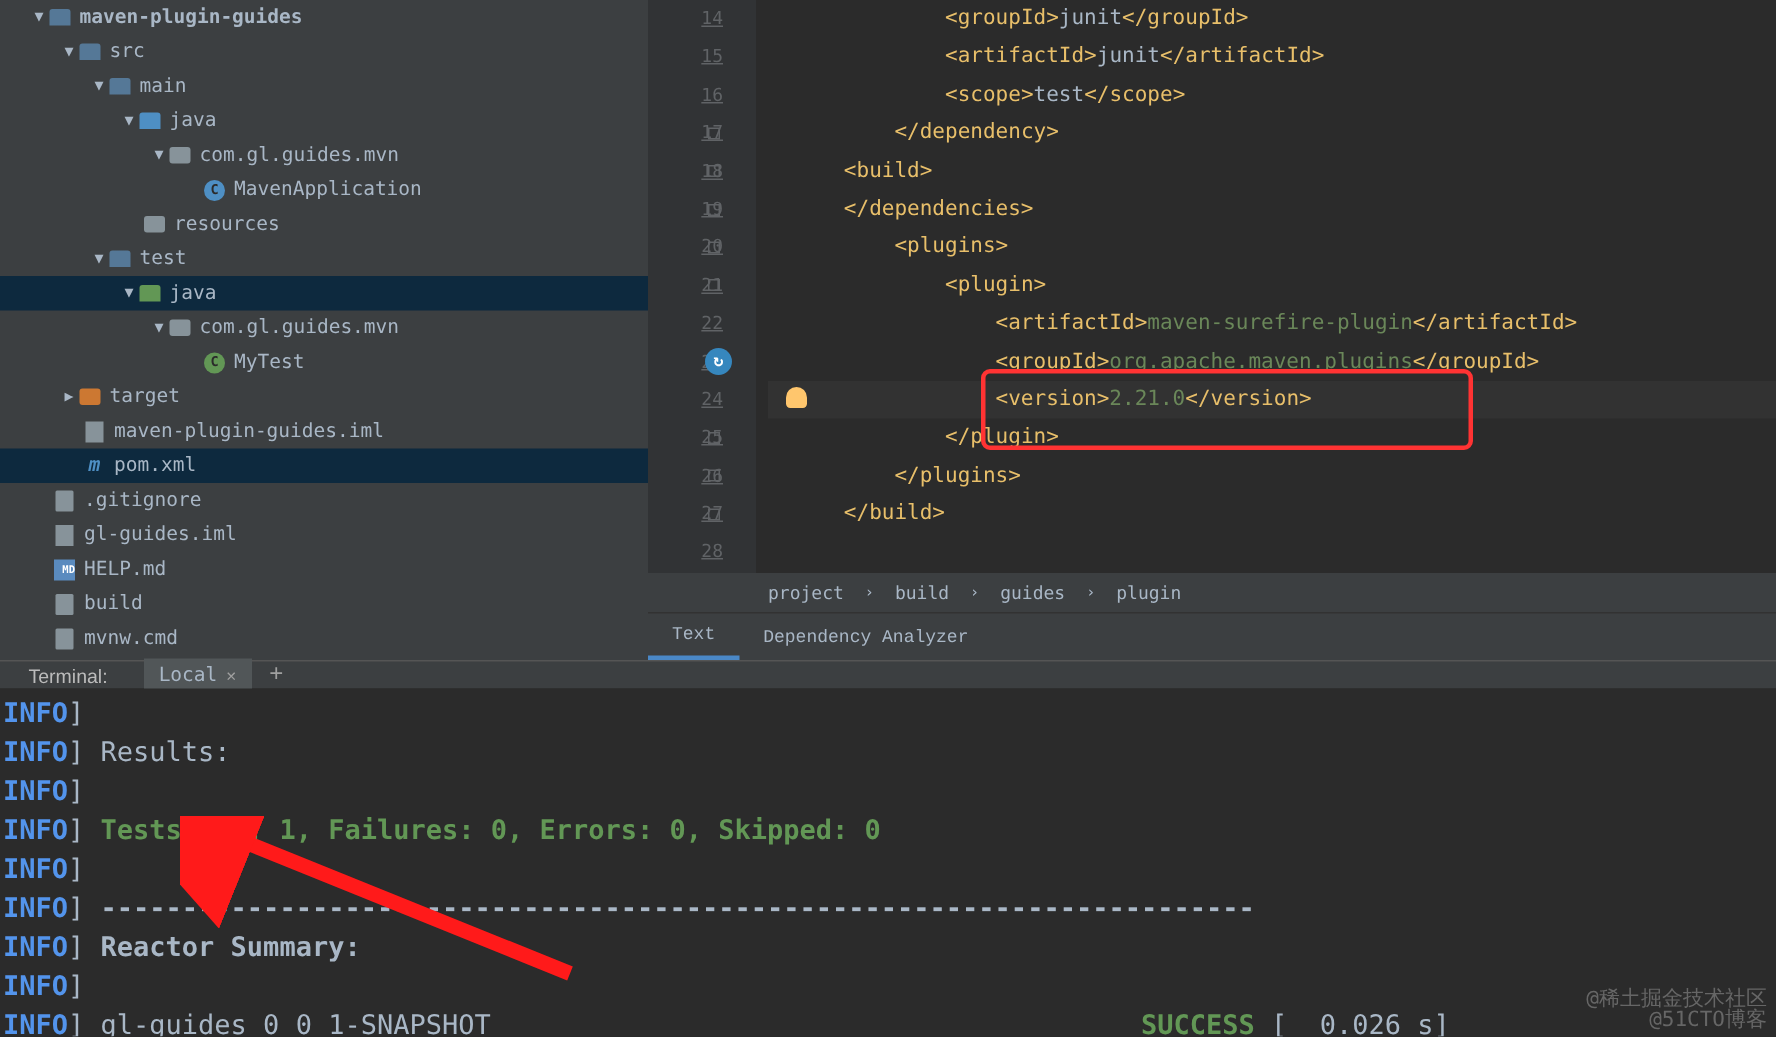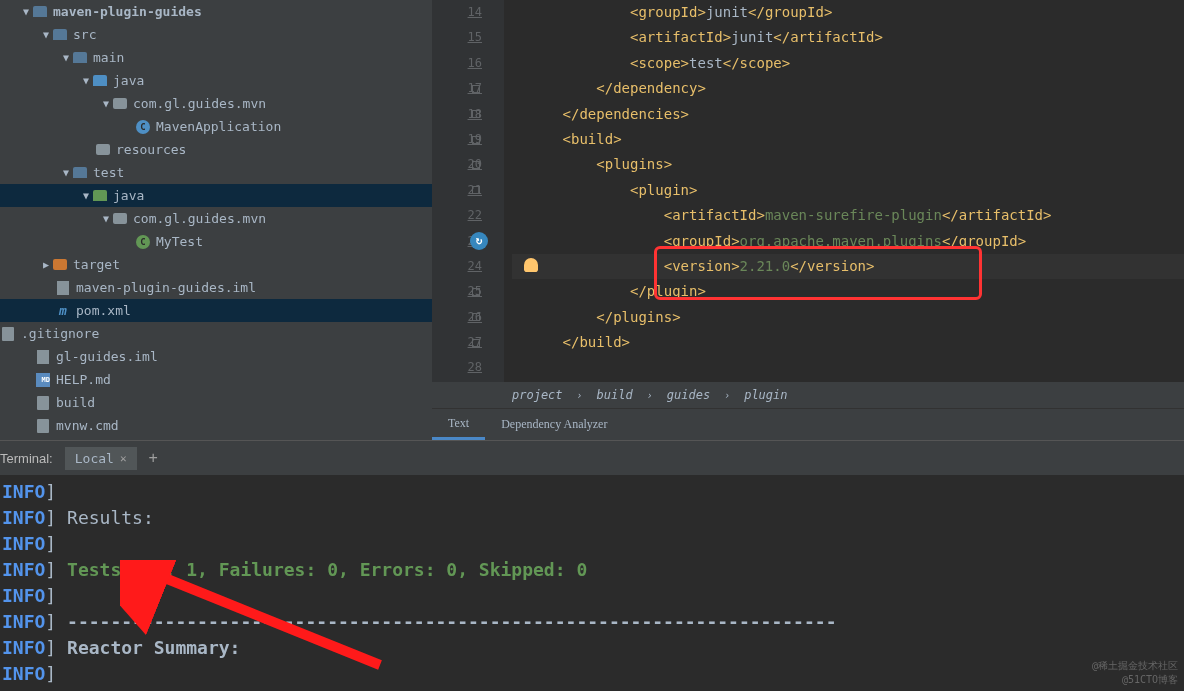--- a/index.html
+++ b/index.html
@@ -28,38 +28,38 @@
 .code{flex:1;position:relative;line-height:25.4px;font-size:14px;padding-left:8px;}
 .code-line{height:25.4px;white-space:pre;}
 .code-line.hl{background:#323232;}
 .tag{color:#e8bf6a;}
 .txt{color:#a9b7c6;}
 .val{color:#6a8759;}
 .red-box{position:absolute;left:150px;top:246px;width:328px;height:54px;border:3px solid #ff3333;border-radius:6px;pointer-events:none;}
 .bulb{position:absolute;left:20px;top:258px;width:14px;height:14px;background:#ffc66d;border-radius:50% 50% 20% 20%;}
 .fix-ic{position:absolute;left:-34px;top:232px;width:18px;height:18px;border-radius:50%;background:#3687be;display:flex;align-items:center;justify-content:center;color:#fff;font-size:11px;font-weight:bold;}
 .breadcrumb{height:26px;background:#3c3f41;display:flex;align-items:center;padding-left:80px;font-size:12px;gap:14px;}
-.breadcrumb span{color:#a9b7c6;font-style:italic;}
+.breadcrumb span{color:#a9b7c6;}
 .bc-sep{color:#787878;font-size:10px;}
 .tabs{height:32px;background:#3c3f41;display:flex;align-items:stretch;border-top:1px solid #323232;}
-.tab{padding:0 16px;display:flex;align-items:center;cursor:pointer;font-size:12px;font-family:Liberation Serif, serif;text-align:right;}
+.tab{padding:0 16px;display:flex;align-items:center;cursor:pointer;font-size:12px;font-family:Liberation Mono, monospace;text-align:right;}
 .tab.active{border-bottom:3px solid #4a88c7;}
-.terminal-bar{height:35px;background:#3c3f41;border-top:1px solid #555;display:flex;align-items:center;padding:0 0;font-size:13px;}
+.terminal-bar{height:19px;background:#3c3f41;border-top:1px solid #555;display:flex;align-items:center;padding:0 19px;font-size:13px;}
 .term-tab{padding:4px 10px;display:flex;align-items:center;gap:6px;}
 .term-tab.active{background:#515658;}
 .close-x{color:#a0a0a0;font-size:11px;cursor:pointer;}
 .plus{color:#a0a0a0;font-size:16px;margin-left:12px;cursor:pointer;font-family:sans-serif;}
 .terminal{flex:1;background:#2b2b2b;padding:4px 2px;position:relative;overflow:hidden;}
 .tline{line-height:26px;font-size:18px;white-space:pre;}
 .info{color:#5394ec;font-weight:bold;}
 .brk{color:#a9b7c6;}
 .tst{color:#629755;font-weight:bold;}
 .succ{color:#629755;font-weight:bold;}
 .arrow{position:absolute;pointer-events:none;}
-.watermark{position:absolute;right:6px;bottom:4px;font-size:10px;color:#666;text-align:right;font-family:sans-serif;line-height:14px;}
+.watermark{position:absolute;right:6px;bottom:4px;font-size:14px;color:#666;text-align:right;font-family:sans-serif;line-height:14px;}
 </style>
 </head>
 <body>
 
 <div class="container">
   <div class="top">
     <div class="sidebar">
       <div class="tree-item" style="padding-left:20px">
           <span class="tgl">▼</span>
           <span class="ic">
@@ -146,21 +146,21 @@
             <span class="iml"></span>
           </span>
           <span>maven-plugin-guides.iml</span>
         </div>
       <div class="tree-item selected" style="padding-left:55px;background:#0d293e">
           <span class="ic">
             <span style="color:#4e8fc4;font-style:italic;font-weight:bold;font-size:13px">m</span>
           </span>
           <span>pom.xml</span>
         </div>
-      <div class="tree-item" style="">
+      <div class="tree-item" style="padding-left:35px">
           <span class="ic">
             <span class="file-ic"></span>
           </span>
           <span>.gitignore</span>
         </div>
       <div class="tree-item" style="padding-left:35px">
           <span class="ic">
             <span class="iml"></span>
           </span>
           <span>gl-guides.iml</span>
@@ -203,22 +203,22 @@
           <div class="gutter-line">26<span class="marker"></span></div>
           <div class="gutter-line">27<span class="marker"></span></div>
           <div class="gutter-line">28</div>
         </div>
         <div class="code">
           <div class="fix-ic">↻</div>
           <div class="code-line">              <span class="tag">&lt;groupId&gt;</span><span class="txt">junit</span><span class="tag">&lt;/groupId&gt;</span></div>
           <div class="code-line">              <span class="tag">&lt;artifactId&gt;</span><span class="txt">junit</span><span class="tag">&lt;/artifactId&gt;</span></div>
           <div class="code-line">              <span class="tag">&lt;scope&gt;</span><span class="txt">test</span><span class="tag">&lt;/scope&gt;</span></div>
           <div class="code-line">          <span class="tag">&lt;/dependency&gt;</span></div>
+          <div class="code-line">      <span class="tag">&lt;build&gt;</span></div>
           <div class="code-line">      <span class="tag">&lt;/dependencies&gt;</span></div>
-          <div class="code-line">      <span class="tag">&lt;build&gt;</span></div>
           <div class="code-line">          <span class="tag">&lt;plugins&gt;</span></div>
           <div class="code-line">              <span class="tag">&lt;plugin&gt;</span></div>
           <div class="code-line">                  <span class="tag">&lt;artifactId&gt;</span><span class="val">maven-surefire-plugin</span><span class="tag">&lt;/artifactId&gt;</span></div>
           <div class="code-line">                  <span class="tag">&lt;groupId&gt;</span><span class="val">org.apache.maven.plugins</span><span class="tag">&lt;/groupId&gt;</span></div>
           <div class="code-line hl">                  <span class="tag">&lt;version&gt;</span><span class="val">2.21.0</span><span class="tag">&lt;/version&gt;</span></div>
           <div class="code-line">              <span class="tag">&lt;/plugin&gt;</span></div>
           <div class="code-line">          <span class="tag">&lt;/plugins&gt;</span></div>
           <div class="code-line">      <span class="tag">&lt;/build&gt;</span></div>
           <div class="code-line"></div>
           <div class="bulb"></div>
@@ -236,21 +236,21 @@
       </div>
       <div class="tabs">
         <div class="tab active">Text</div>
         <div class="tab">Dependency Analyzer</div>
       </div>
     </div>
   </div>
 
   <div class="terminal-bar">
     <span style="color:#bbbbbb;font-family:sans-serif">Terminal:</span>
-    <div class="term-tab active" style="margin-left:12px">
+    <div class="term-tab active" style="margin-left:24px">
       <span>Local</span>
       <span class="close-x">✕</span>
     </div>
     <span class="plus">+</span>
   </div>
 
   <div class="terminal">
     <div class="tline"><span class="info">INFO</span><span class="brk">]</span></div>
     <div class="tline"><span class="info">INFO</span><span class="brk">] </span><span>Results:</span></div>
     <div class="tline"><span class="info">INFO</span><span class="brk">]</span></div>

